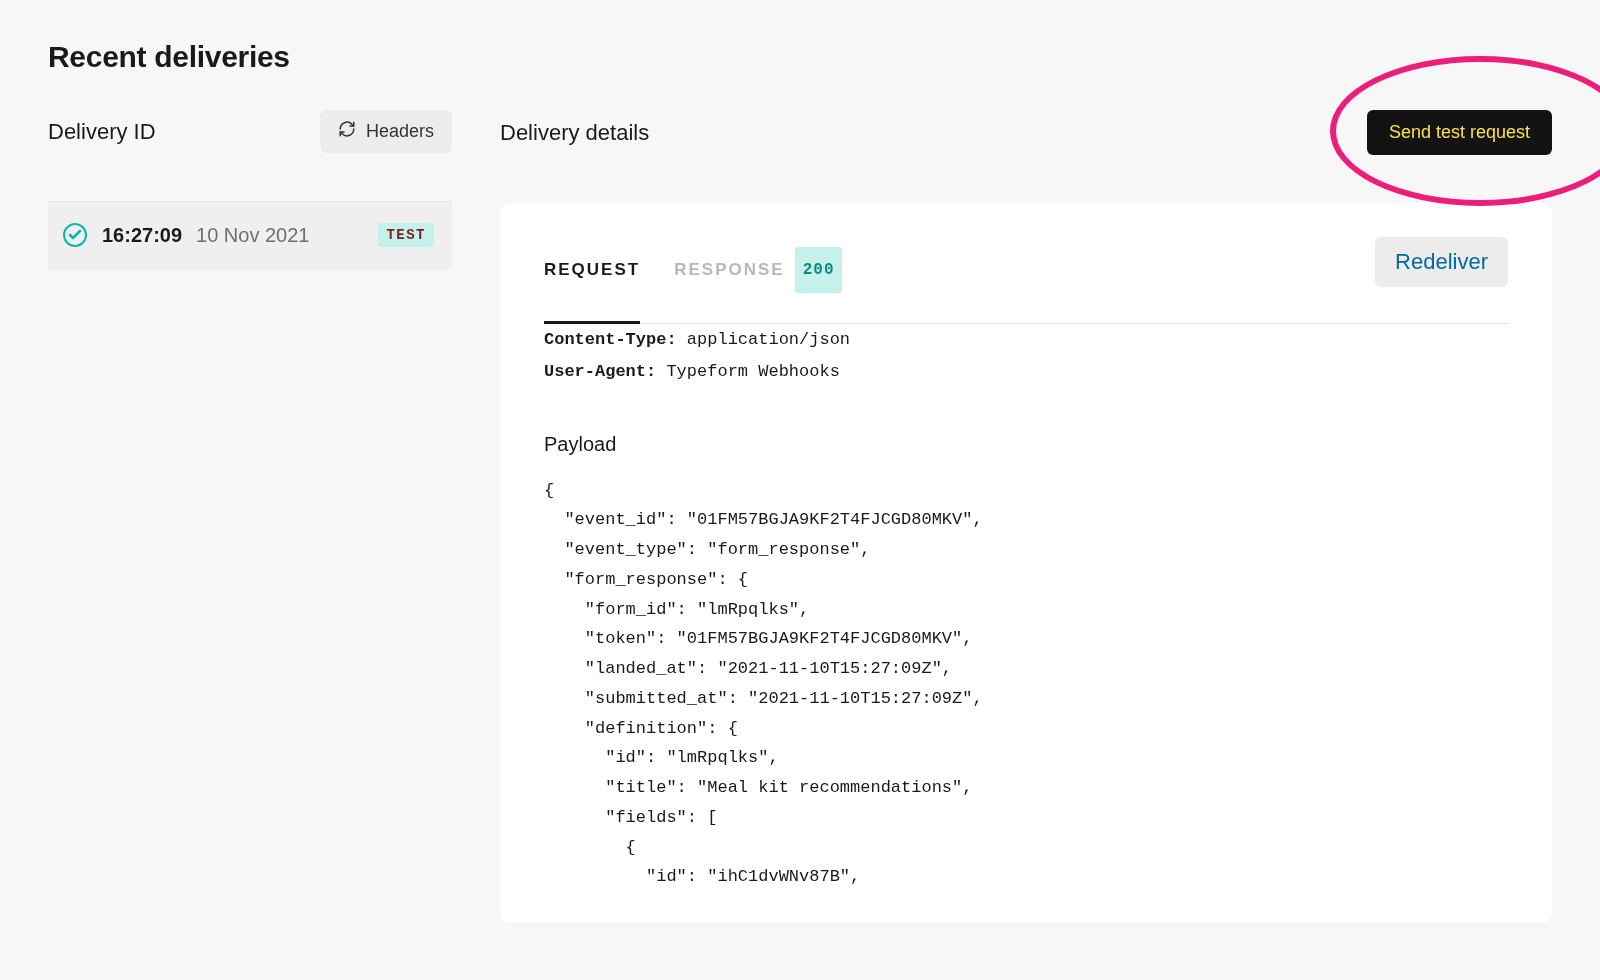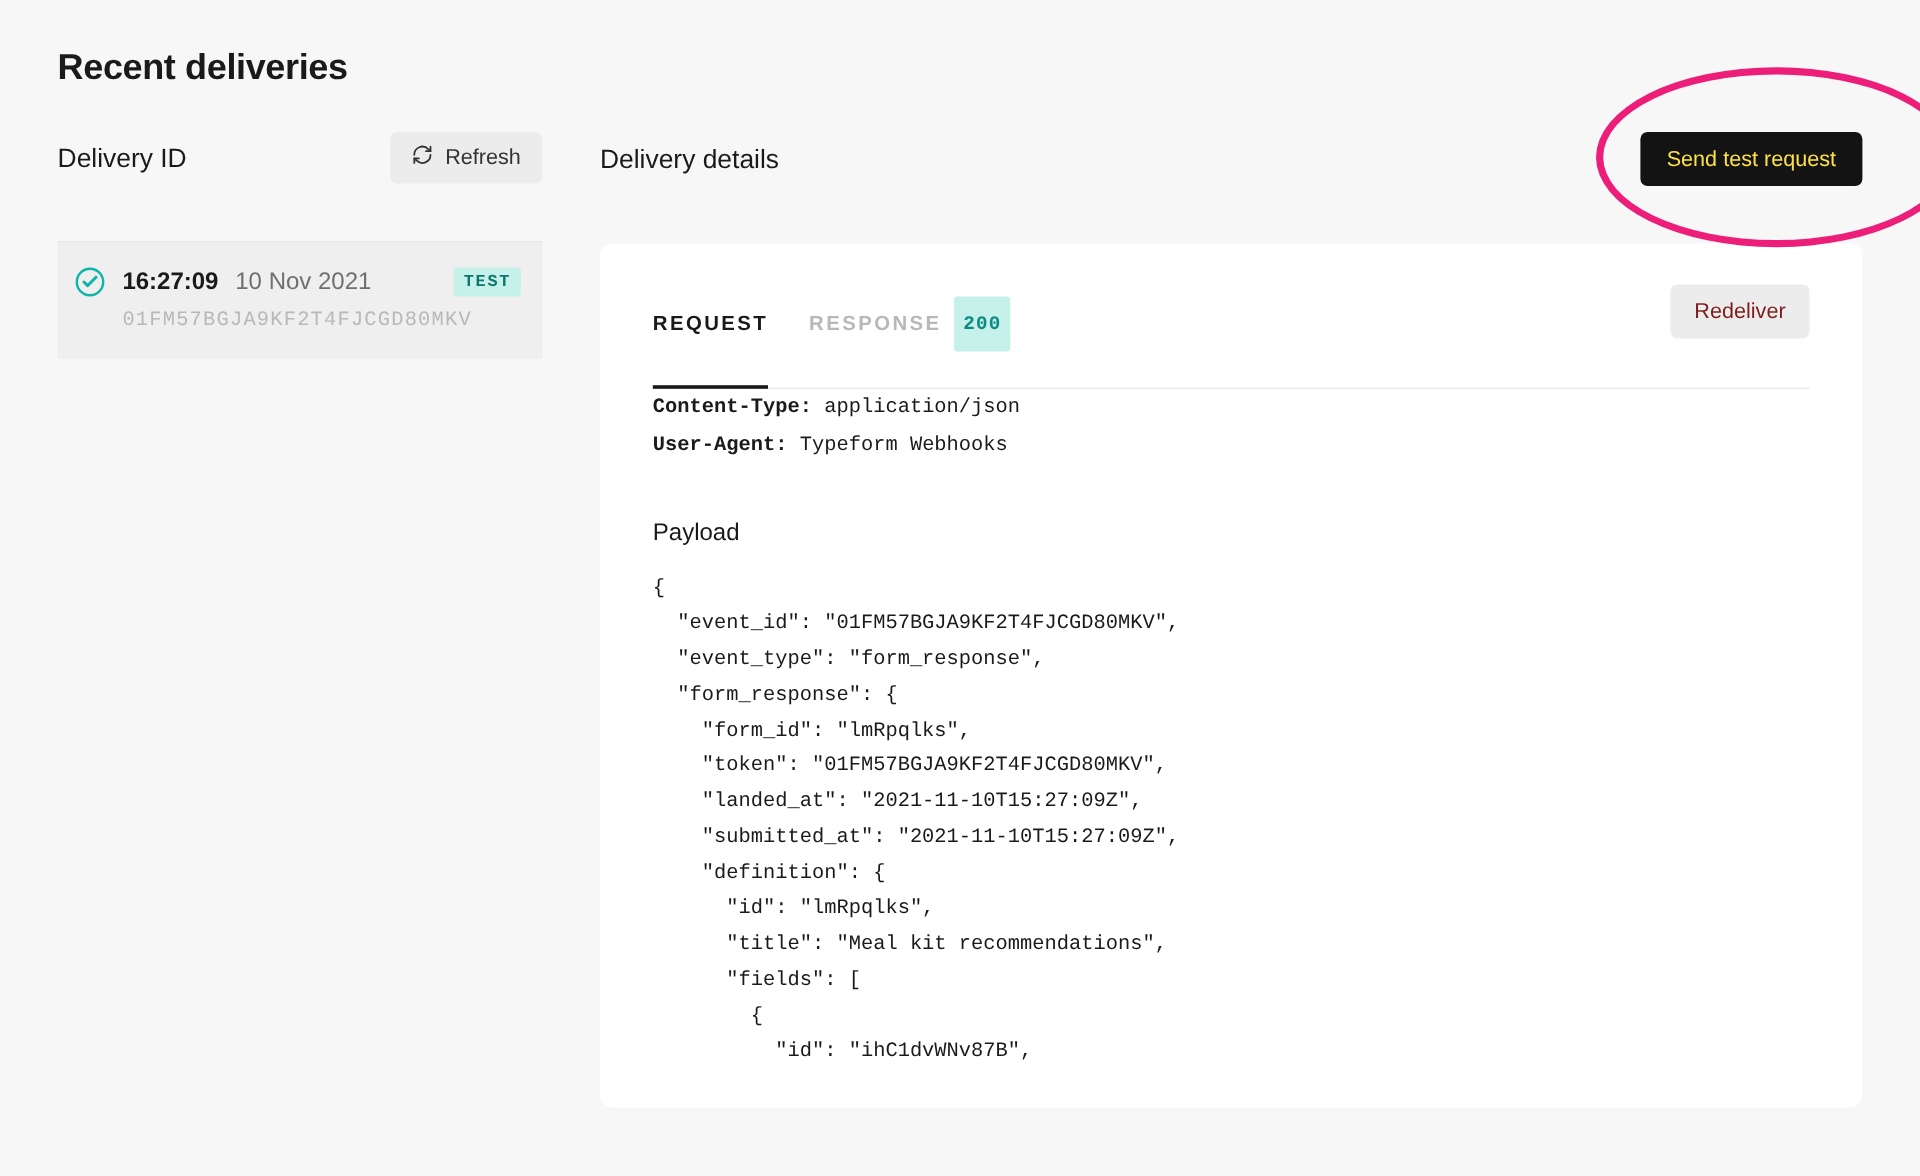--- a/index.html
+++ b/index.html
@@ -108,21 +108,21 @@
     font-weight: 600;
   }
   .delivery-date {
     font-size: 20px;
     color: var(--muted);
   }
 
   .test-badge {
     margin-left: auto;
     background: var(--teal-light);
-    color: #0f766e;
+    color: #7f1d1d;
     font-size: 14px;
     font-weight: 600;
     letter-spacing: 1.5px;
     padding: 4px 8px;
     border-radius: 3px;
     font-family: "SFMono-Regular", Consolas, "Liberation Mono", Menlo, monospace;
   }
 
   .delivery-id {
     margin-top: 10px;
@@ -224,22 +224,22 @@
     letter-spacing: 1px;
   }
 
   .redeliver-btn {
     margin-left: auto;
     align-self: flex-start;
     background: var(--btn-light-bg);
     border: none;
     border-radius: 6px;
     padding: 12px 20px;
-    font-size: 18px;
-    color: #7f1d1d;
+    font-size: 22px;
+    color: #0369a1;
     cursor: pointer;
     margin-top: -10px;
   }
 
   .section-title {
     font-size: 20px;
     font-weight: 400;
     margin: 44px 0 20px 0;
   }
 
@@ -274,38 +274,37 @@
         <h2>Delivery ID</h2>
         <button class="refresh-btn">
           <span>
             <svg viewBox="0 0 24 24" fill="none" stroke="#333" stroke-width="2" stroke-linecap="round" stroke-linejoin="round">
               <path d="M3 12a9 9 0 0 1 15.5-6.3L21 8"></path>
               <path d="M21 3v5h-5"></path>
               <path d="M21 12a9 9 0 0 1-15.5 6.3L3 16"></path>
               <path d="M3 21v-5h5"></path>
             </svg>
           </span>
-          <span>Refresh</span>
+          <span>Headers</span>
         </button>
       </div>
 
       <div class="delivery-list">
         <div class="delivery-item">
           <div class="delivery-row1">
             <span class="status-icon">
               <svg viewBox="0 0 26 26">
                 <circle cx="13" cy="13" r="11"></circle>
                 <path d="M8 13 l3 3 l7 -7"></path>
               </svg>
             </span>
             <span class="delivery-time">16:27:09</span>
             <span class="delivery-date">10 Nov 2021</span>
             <span class="test-badge">TEST</span>
           </div>
-          <div class="delivery-id">01FM57BGJA9KF2T4FJCGD80MKV</div>
         </div>
       </div>
 
     </div>
 
     <div class="right-col">
 
       <div class="highlight-ellipse"></div>
 
       <div class="right-header">

